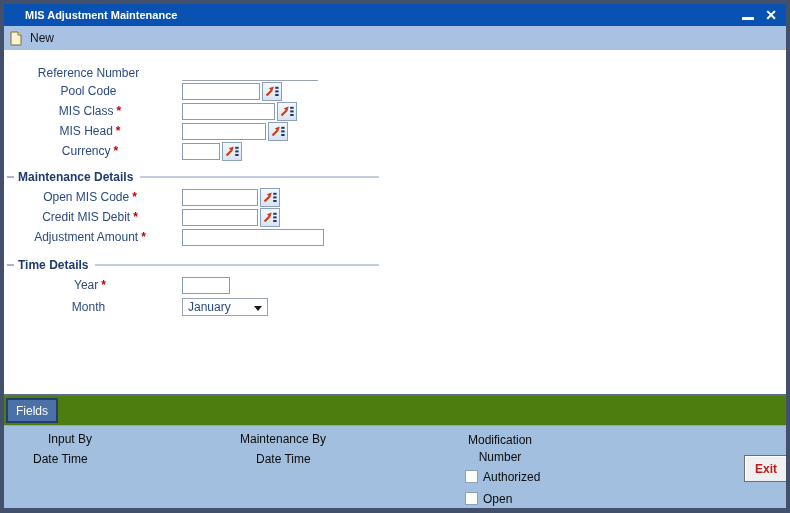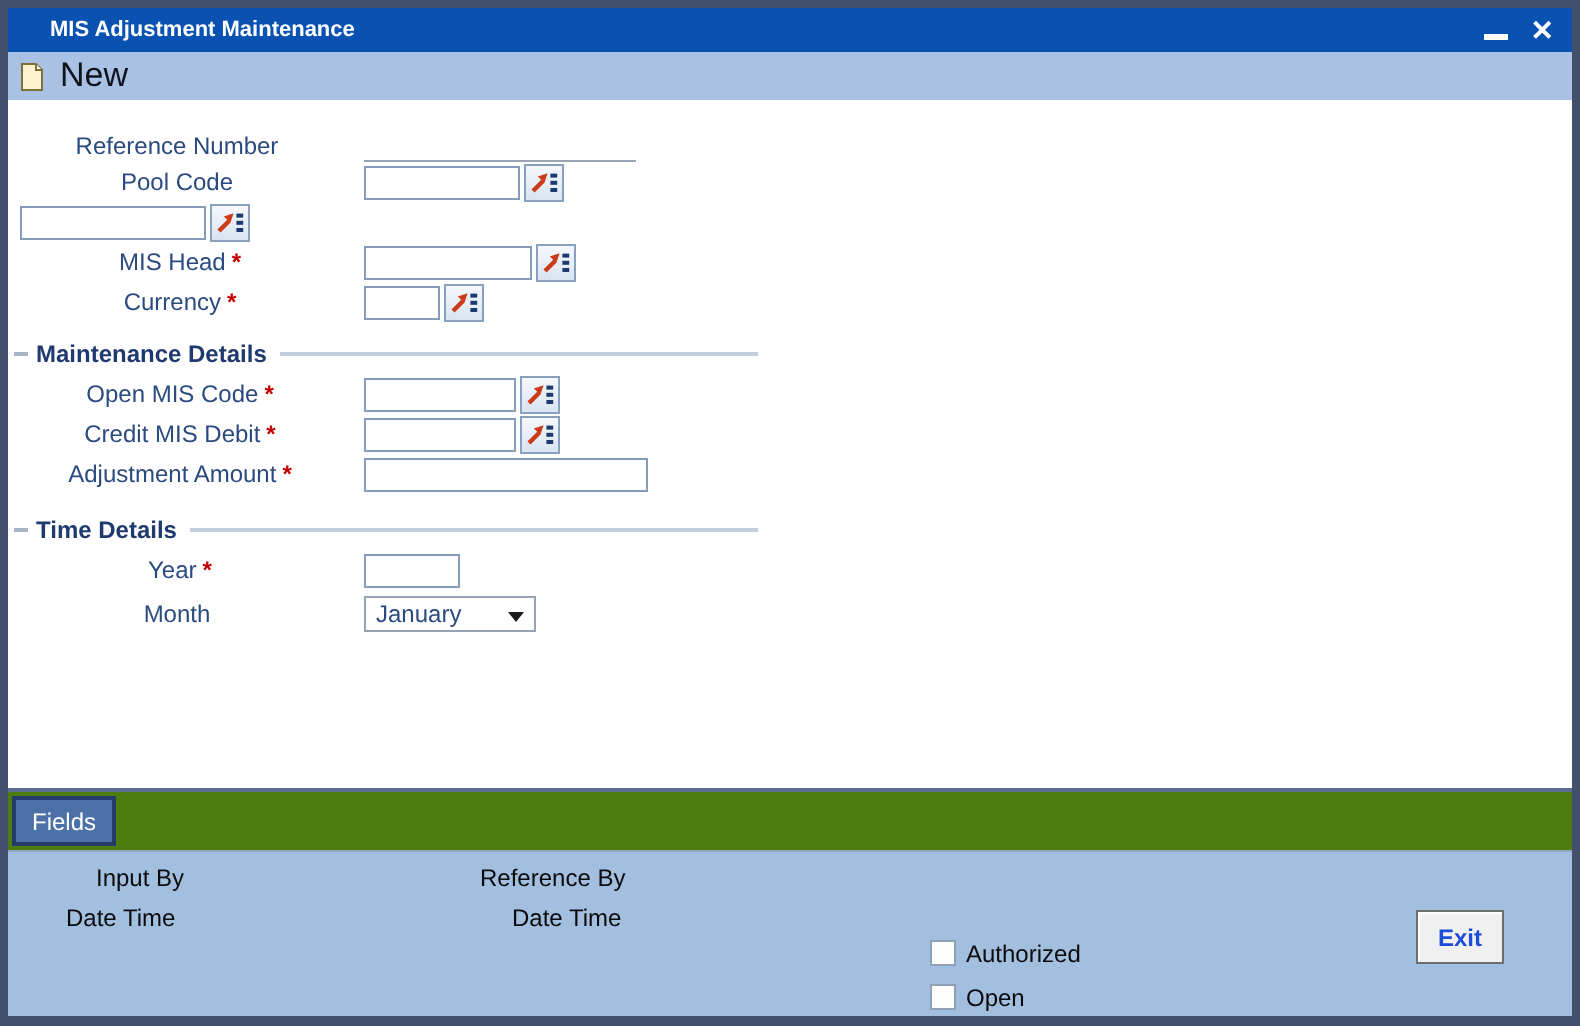--- a/index.html
+++ b/index.html
@@ -8,21 +8,21 @@
 
   
   .titlebar { height:22px; background:#0a52b2; position:relative; display:flex; align-items:center; }
   .title { color:#fff; font-weight:bold; font-size:11px; margin-left:21px; white-space:nowrap; }
   .win-controls { position:absolute; right:9px; top:0; height:22px; display:flex; align-items:center; gap:11px; }
   .min-btn { width:12px; height:3px; background:#fff; margin-top:7px; cursor:pointer; border:0; padding:0; }
   .close-btn { color:#fff; font-weight:bold; font-size:14px; line-height:20px; background:none; border:0; padding:0; cursor:pointer; font-family:inherit; }
 
   
   .toolbar { height:24px; background:#a9c2e4; display:flex; align-items:center; }
-  .new-btn { display:flex; align-items:center; gap:8px; margin-left:6px; font-size:17px; color:#10131c; background:none; border:0; padding:0; cursor:pointer; font-family:inherit; }
+  .new-btn { display:flex; align-items:center; gap:8px; margin-left:6px; font-size:12px; color:#10131c; background:none; border:0; padding:0; cursor:pointer; font-family:inherit; }
 
   
   .content { position:relative; height:344px; background:#fff; }
   .row { position:absolute; left:0; height:18px; display:flex; align-items:center; font-size:12px; }
   .lbl { width:172px; text-align:center; color:#2b4a80; white-space:nowrap; }
   .req { color:#c40000; font-weight:bold; margin-left:3px; }
   input.txt { height:17px; box-sizing:border-box; border:1px solid #869cba; font-size:12px;
               padding:0 3px; color:#223; margin-left:6px; font-family:inherit; }
   .w78{width:78px} .w93{width:93px} .w84{width:84px} .w38{width:38px}
   .w76{width:76px} .w142{width:142px} .w48{width:48px}
@@ -46,23 +46,23 @@
   .sep-line { height:2px; background:#5b6d90; }
   .fields-strip { height:30px; background:#4d7c0f; position:relative; border-bottom:1px solid #93a6c4; box-sizing:border-box; }
   .fields-btn { position:absolute; left:2px; top:2px; height:25px; padding:0 8px; background:#4c70a8;
                 border:2px solid #253d6b; color:#fff; font-size:12px; cursor:pointer; font-family:inherit; }
 
   .footer { position:relative; height:82px; background:#a3bfe0; font-size:12px; color:#0b0b0b; }
   .footer .flabel { position:absolute; white-space:nowrap; }
   .modnum { position:absolute; left:458px; top:6px; width:76px; text-align:center; line-height:17px; }
   .checkbox { position:absolute; width:13px; height:13px; background:#fdfdfd; border:1px solid #91a1b5;
               box-sizing:border-box; padding:0; cursor:pointer; }
-  .exit-btn { position:absolute; left:704px; top:29px; width:44px; height:27px; background:#f0f0f0;
+  .exit-btn { position:absolute; left:740px; top:29px; width:44px; height:27px; background:#f0f0f0;
               border:1px solid #6e6e6e; box-shadow:inset 1px 1px 0 #fff; font-weight:bold; font-size:12px;
-              color:#1d4ed8; cursor:pointer; font-family:inherit; }
+              color:#b91c1c; cursor:pointer; font-family:inherit; }
 </style>
 </head>
 <body>
 
 <div class="window">
 
   <div class="titlebar">
     <span class="title">MIS Adjustment Maintenance</span>
     <span class="win-controls">
       <button class="min-btn" title="Minimize"></button>
@@ -97,20 +97,21 @@
           <path d="M1.5 9.5 L6.5 4.5" stroke="#cc3b17" stroke-width="2.2" fill="none"></path>
           <polygon points="8.8,0.6 3.9,2.2 7.2,5.4" fill="#cc3b17"></polygon>
           <rect x="10.2" y="0.8" width="3.4" height="2" fill="#1c3a70"></rect>
           <rect x="10.2" y="4.4" width="3.4" height="2" fill="#1c3a70"></rect>
           <rect x="10.2" y="8" width="3.4" height="2" fill="#1c3a70"></rect>
         </svg>
       </button>
     </div>
 
     <div class="row" style="top:52px">
+      <span class="lbl"><span>MIS Class</span><span class="req">*</span></span>
       <input class="txt w93" value="" style="">
       <button class="lov">
         <svg width="14" height="11" viewBox="0 0 14 11">
           <path d="M1.5 9.5 L6.5 4.5" stroke="#cc3b17" stroke-width="2.2" fill="none"></path>
           <polygon points="8.8,0.6 3.9,2.2 7.2,5.4" fill="#cc3b17"></polygon>
           <rect x="10.2" y="0.8" width="3.4" height="2" fill="#1c3a70"></rect>
           <rect x="10.2" y="4.4" width="3.4" height="2" fill="#1c3a70"></rect>
           <rect x="10.2" y="8" width="3.4" height="2" fill="#1c3a70"></rect>
         </svg>
       </button>
@@ -205,22 +206,23 @@
   </div>
 
   <div class="sep-line"></div>
   <div class="fields-strip">
     <button class="fields-btn">Fields</button>
   </div>
 
   <div class="footer">
     <span class="flabel" style="left:44px;top:6px">Input By</span>
     <span class="flabel" style="left:29px;top:26px">Date Time</span>
-    <span class="flabel" style="left:236px;top:6px">Reference By</span>
+    <span class="flabel" style="left:236px;top:6px">Maintenance By</span>
     <span class="flabel" style="left:252px;top:26px">Date Time</span>
+    <span class="modnum">Modification Number</span>
 
     <button class="checkbox" style="left:461px;top:44px"></button>
     <span class="flabel" style="left:479px;top:44px">Authorized</span>
 
     <button class="checkbox" style="left:461px;top:66px"></button>
     <span class="flabel" style="left:479px;top:66px">Open</span>
 
     <button class="exit-btn">Exit</button>
   </div>
 

